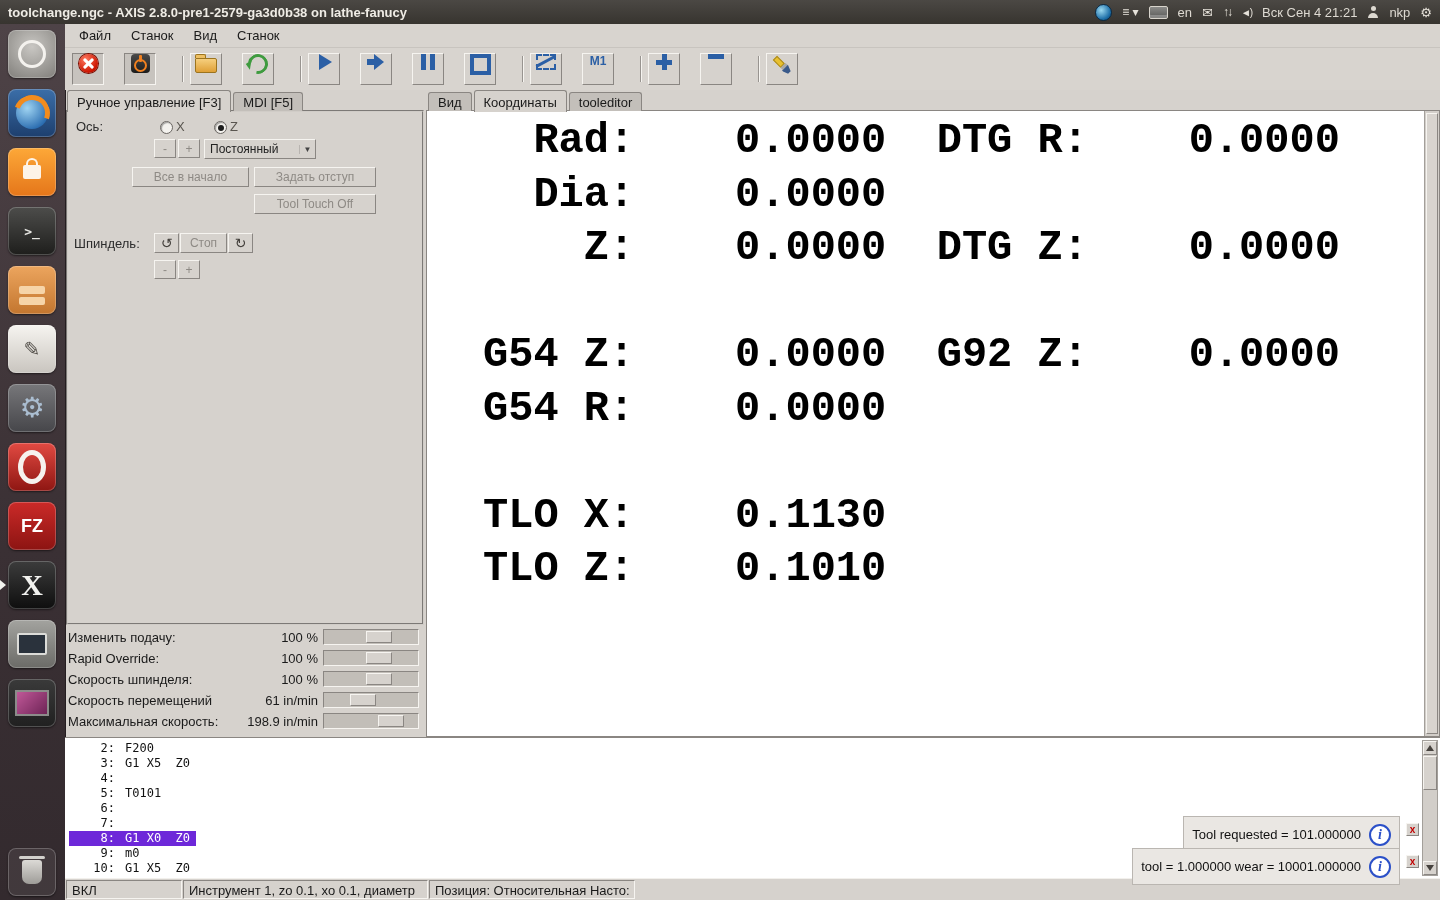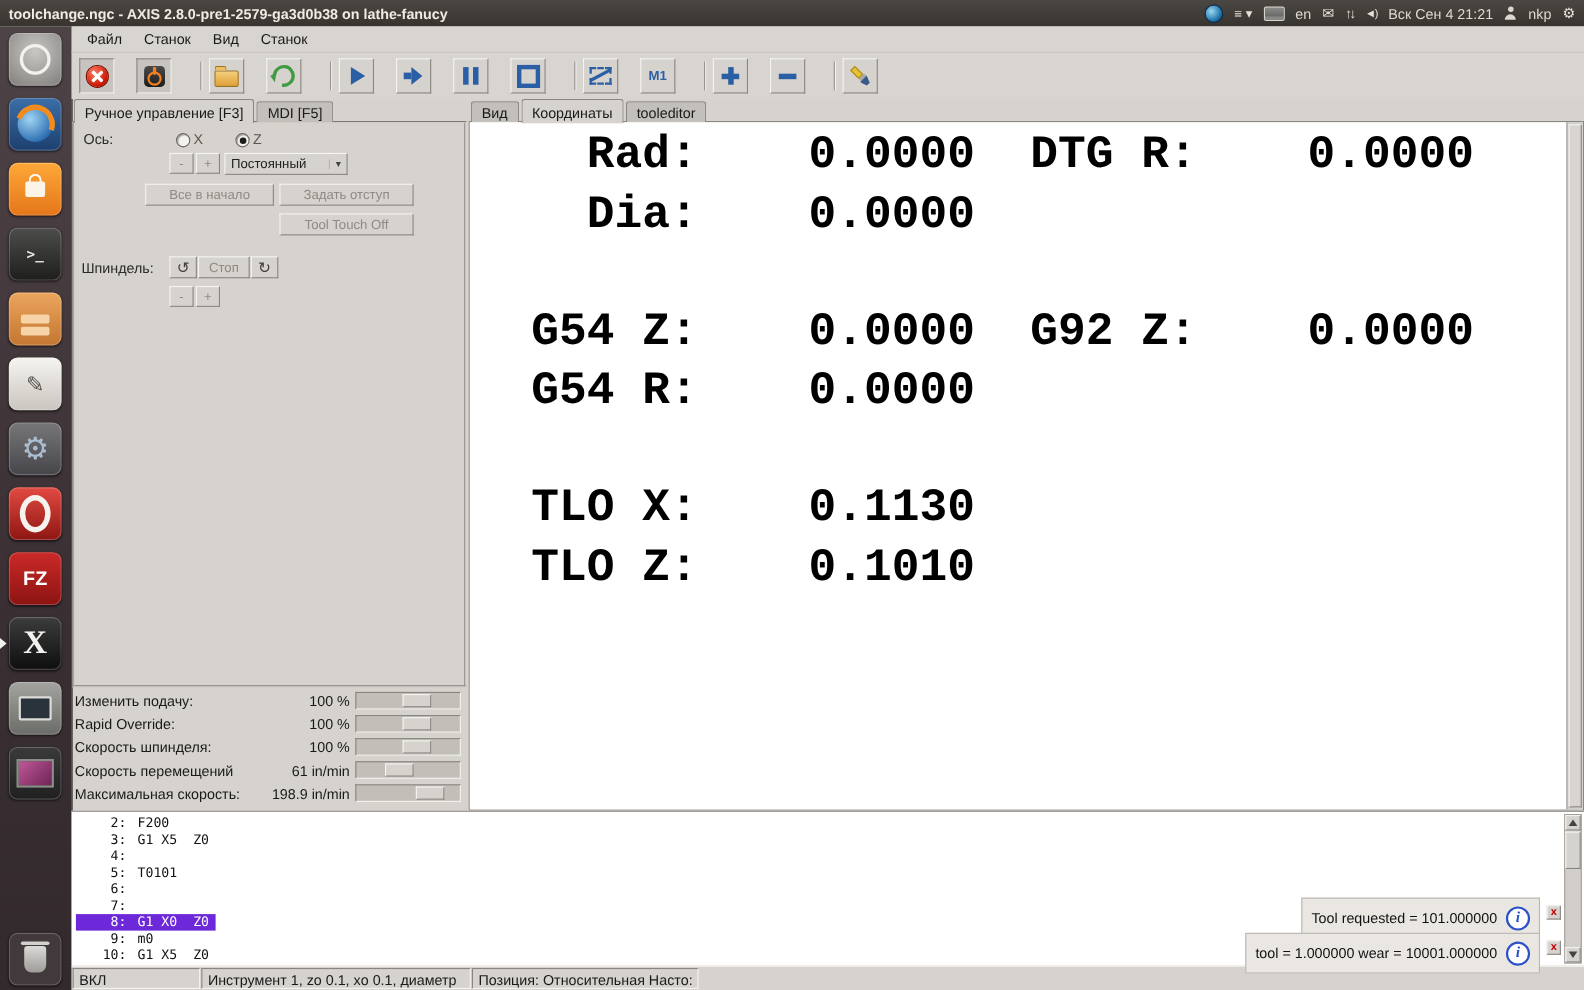--- a/index.html
+++ b/index.html
@@ -63,21 +63,21 @@
     border-bottom:5px solid transparent;border-left:6px solid #f2f2ee;}
 
   
   .menubar{position:absolute;left:65px;top:24px;width:1375px;height:24px;background:#d8d4cf;
     border-bottom:1px solid #c8c4bf;display:flex;align-items:center;padding-left:4px;box-sizing:border-box;}
   .menu-item{padding:3px 10px;cursor:default;}
   .toolbar{position:absolute;left:65px;top:48px;width:1375px;height:42px;background:#d8d4cf;
     display:flex;align-items:center;padding-left:7px;box-sizing:border-box;}
   .tbtn{width:30px;height:30px;margin-right:20px;background:#d6d2cd;
     border:1px solid;border-color:#f6f4f0 #8a8682 #8a8682 #f6f4f0;
-    display:flex;align-items:center;justify-content:center;flex:none;}
+    display:flex;justify-content:center;flex:none;}
   .tbtn.pressed{border-color:#8a8682 #f6f4f0 #f6f4f0 #8a8682;background:#c7c3be;}
   .tsep{width:0;height:26px;border-left:1px solid #989490;border-right:1px solid #f6f4f0;margin:0 6px;flex:none;}
 
   .icon-estop{width:19px;height:19px;border-radius:50%;
     background:radial-gradient(circle at 35% 30%,#ff7a60,#cc1400 70%,#8c0e00);
     position:relative;box-shadow:0 0 0 1px #7a0c00;}
   .icon-estop::before,.icon-estop::after{content:"";position:absolute;left:8px;top:3px;width:3px;height:13px;
     background:#fff;border-radius:1px;}
   .icon-estop::before{transform:rotate(45deg);} .icon-estop::after{transform:rotate(-45deg);}
   .icon-power{width:19px;height:19px;border-radius:4px;background:linear-gradient(#4a4a4a,#1c1c1c);position:relative;}
@@ -392,20 +392,21 @@
   <div class="tabrow tabrow-right">
     <div class="tab">Вид</div>
     <div class="tab active">Координаты</div>
     <div class="tab">tooleditor</div>
   </div>
 
   <div class="dro-panel">
     <div class="dro-text">
       <div class="dro-line">  Rad:    0.0000  DTG R:    0.0000</div>
       <div class="dro-line">  Dia:    0.0000</div>
+      <div class="dro-line">    Z:    0.0000  DTG Z:    0.0000</div>
       <div class="dro-line"></div>
       <div class="dro-line">G54 Z:    0.0000  G92 Z:    0.0000</div>
       <div class="dro-line">G54 R:    0.0000</div>
       <div class="dro-line"></div>
       <div class="dro-line">TLO X:    0.1130</div>
       <div class="dro-line">TLO Z:    0.1010</div>
     </div>
     <div class="dro-scroll">
         <span class="dro-thumb"></span>
       </div>

